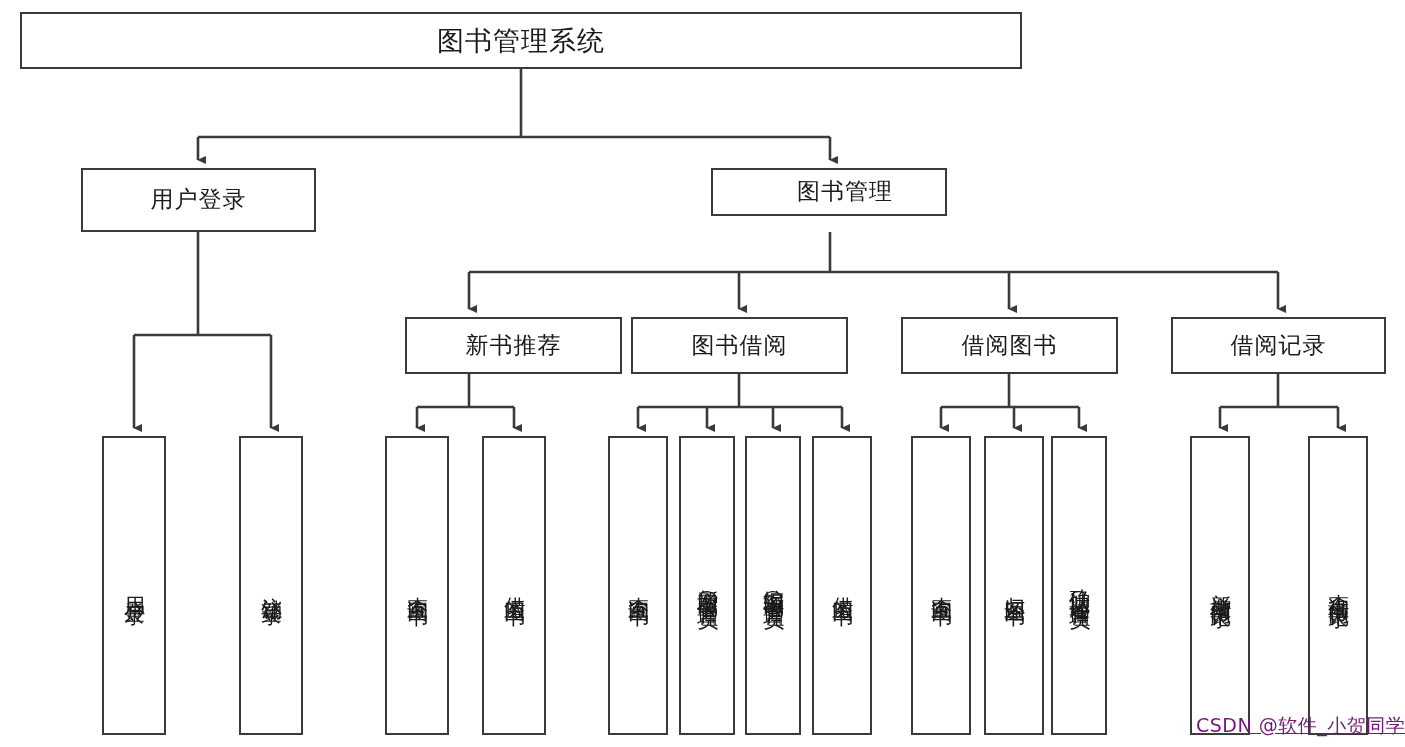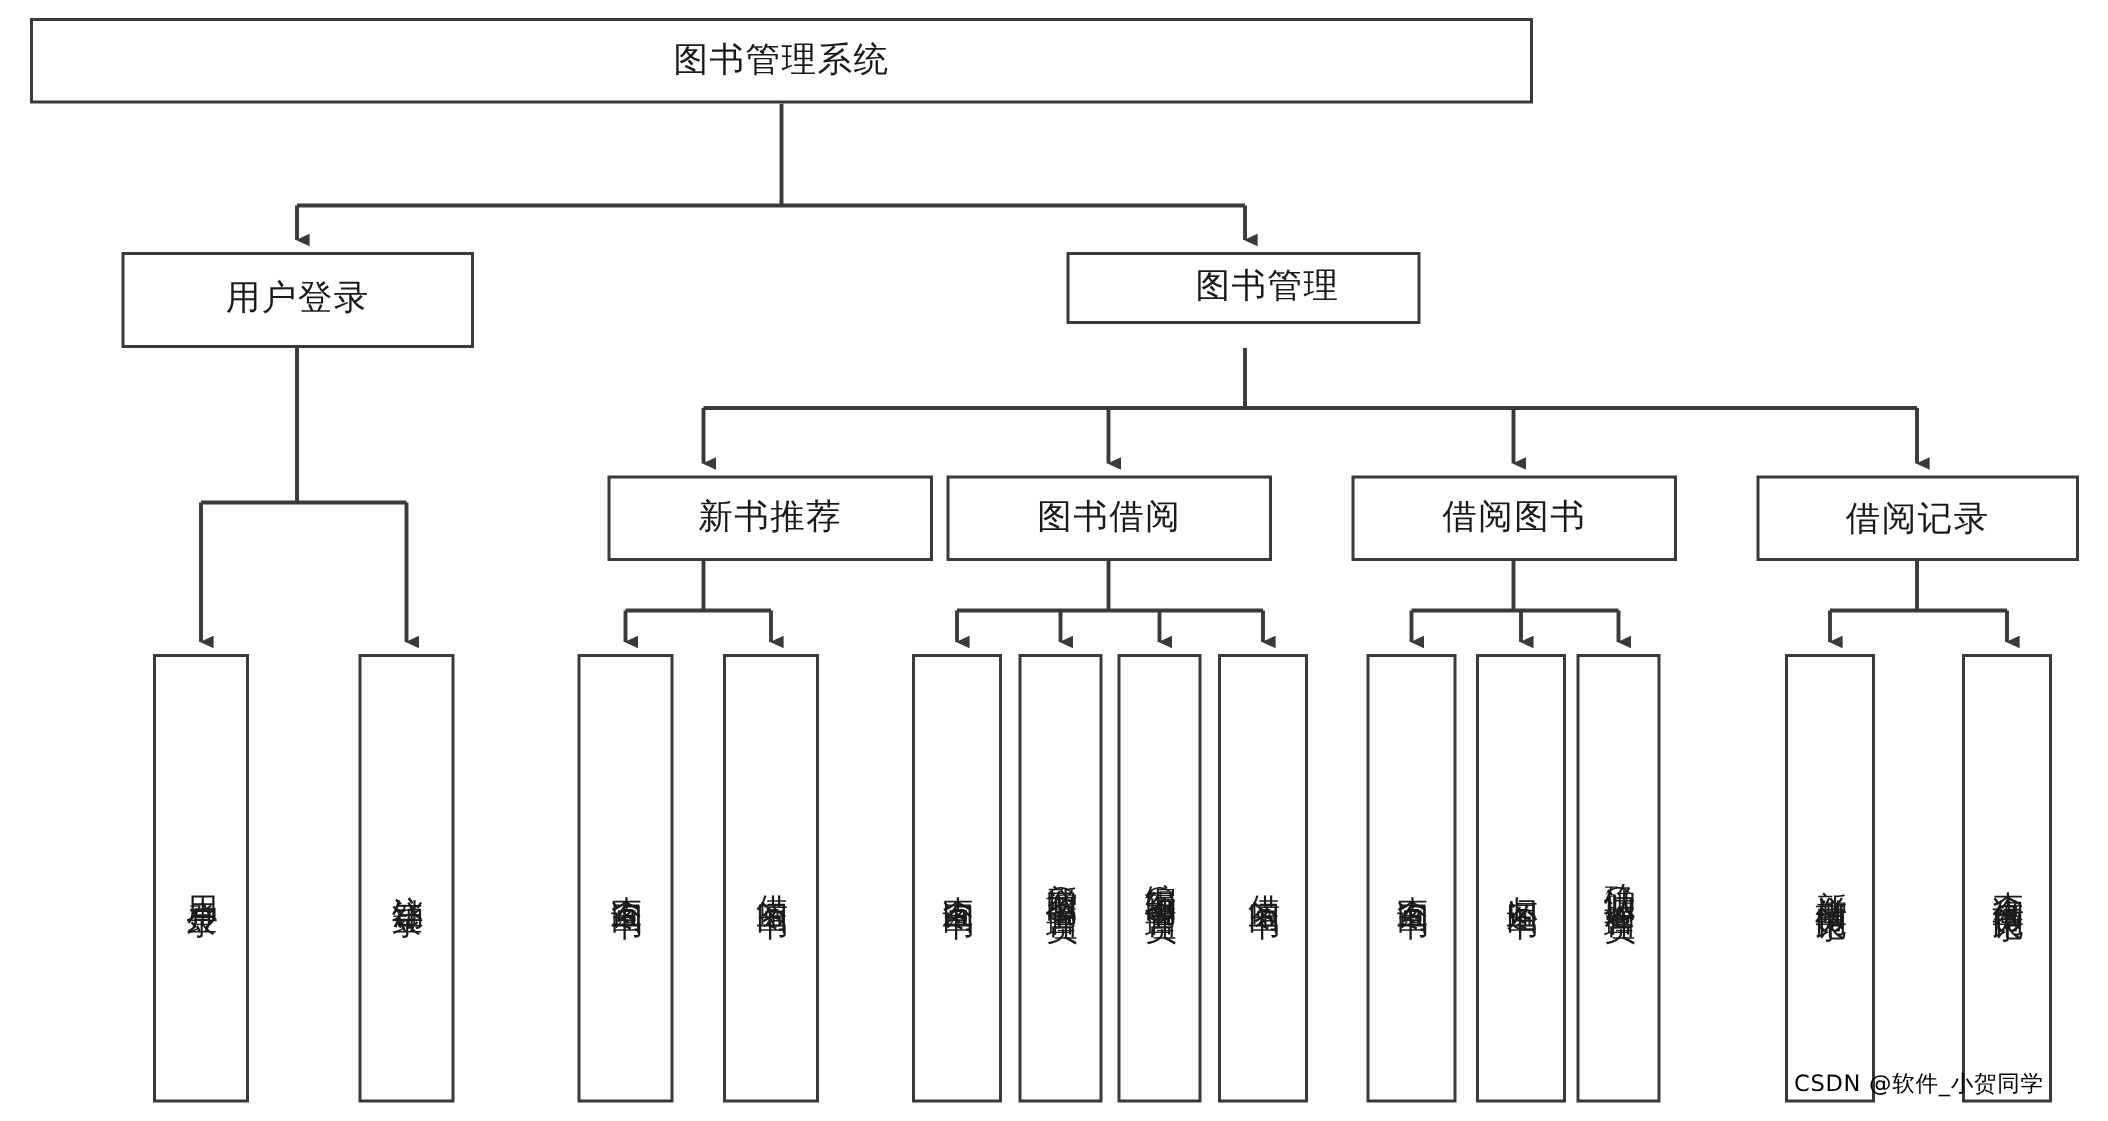--- a/index.html
+++ b/index.html
@@ -41,42 +41,43 @@
     display: block;
     text-align: center;
     line-height: 1.18;
     letter-spacing: 0.5px;
   }
   .node.horizontal .label {
     font-size: 23px;
     letter-spacing: 1px;
   }
   .node.root .label {
-    font-size: 23px;
+    font-size: 27px;
     letter-spacing: 1px;
   }
   .node.vertical {
     align-items: center;
     justify-content: center;
   }
   .node.vertical .label {
     writing-mode: vertical-rl;
     text-orientation: upright;
     font-size: 21px;
     line-height: 1.32;
     letter-spacing: 3px;
     white-space: nowrap;
   }
   .watermark {
     position: absolute;
-    color: #000000;
-    font-size: 15px;
+    color: #701a75;
+    font-size: 19px;
     letter-spacing: 0.5px;
     white-space: nowrap;
     font-family: "DejaVu Sans", "Liberation Sans", sans-serif;
+    text-decoration: underline;
   }
 </style>
 </head>
 <body>
 
 <div id="diagram-root">
 
   <svg class="connectors" viewBox="0 0 1405 747" xmlns="http://www.w3.org/2000/svg">
     <defs>
       <marker id="arrowhead" markerWidth="9" markerHeight="9" refX="4.2" refY="8.4" orient="auto" markerUnits="userSpaceOnUse">

